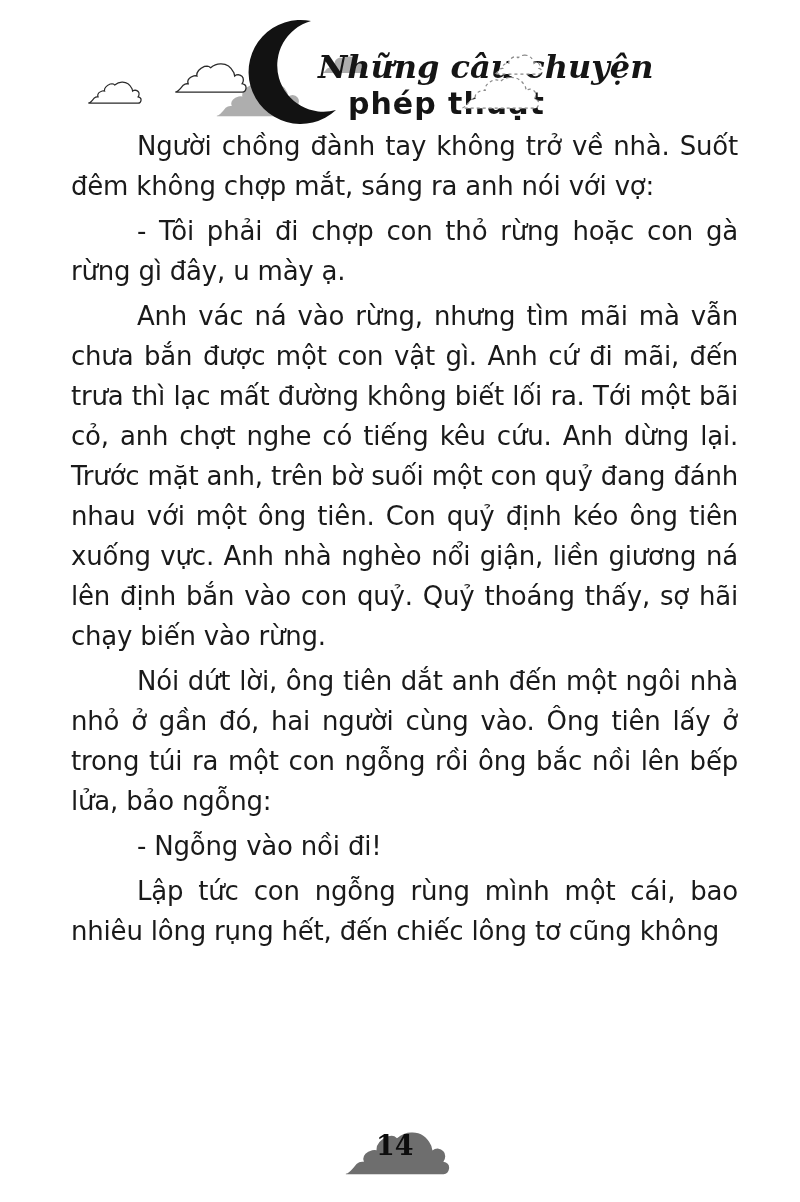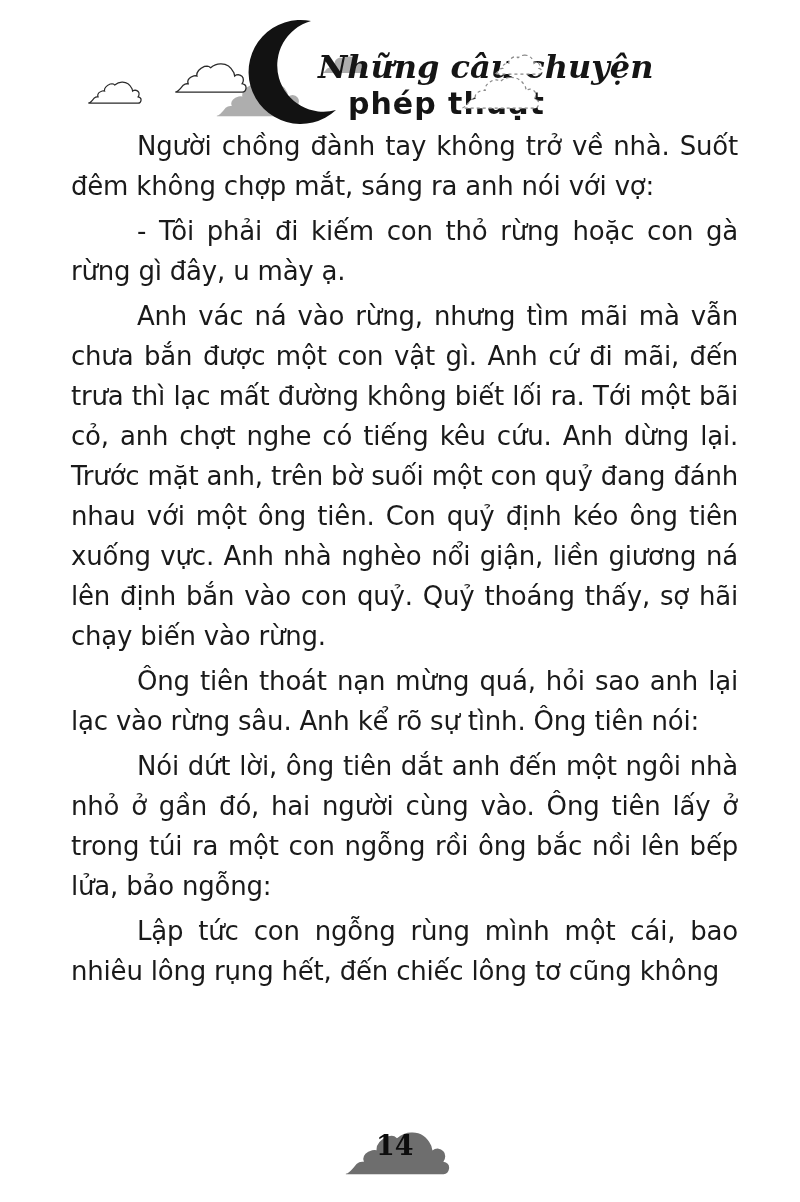--- a/index.html
+++ b/index.html
@@ -72,24 +72,24 @@
 
     <text class="logo-script" x="318" y="72" font-size="32" fill="#151515">Những câu chuyện</text>
     <text class="logo-bold" x="348" y="108" font-size="30" fill="#151515" letter-spacing="1">phép thuật</text>
 
     <text class="cloud-glyph" x="492" y="68" font-size="52" fill="#ffffff" stroke="#8a8a8a" stroke-width="1.2" stroke-dasharray="3 3">☁</text>
     <text class="cloud-glyph" x="458" y="102" font-size="85" fill="#ffffff" stroke="#8a8a8a" stroke-width="1.2" stroke-dasharray="3 3">☁</text>
   </svg>
 
   <main class="story">
     <p class="para">Người chồng đành tay không trở về nhà. Suốt đêm không chợp mắt, sáng ra anh nói với vợ:</p>
-    <p class="para">- Tôi phải đi kiếm con thỏ rừng hoặc con gà rừng gì đây, u mày ạ.</p>
+    <p class="para">- Tôi phải đi chợp con thỏ rừng hoặc con gà rừng gì đây, u mày ạ.</p>
     <p class="para">Anh vác ná vào rừng, nhưng tìm mãi mà vẫn chưa bắn được một con vật gì. Anh cứ đi mãi, đến trưa thì lạc mất đường không biết lối ra. Tới một bãi cỏ, anh chợt nghe có tiếng kêu cứu. Anh dừng lại. Trước mặt anh, trên bờ suối một con quỷ đang đánh nhau với một ông tiên. Con quỷ định kéo ông tiên xuống vực. Anh nhà nghèo nổi giận, liền giương ná lên định bắn vào con quỷ. Quỷ thoáng thấy, sợ hãi chạy biến vào rừng.</p>
-    <p class="para">Ông tiên thoát nạn mừng quá, hỏi sao anh lại lạc vào rừng sâu. Anh kể rõ sự tình. Ông tiên nói:</p>
     <p class="para">Nói dứt lời, ông tiên dắt anh đến một ngôi nhà nhỏ ở gần đó, hai người cùng vào. Ông tiên lấy ở trong túi ra một con ngỗng rồi ông bắc nồi lên bếp lửa, bảo ngỗng:</p>
+    <p class="para">- Ngỗng vào nồi đi!</p>
     <p class="para">Lập tức con ngỗng rùng mình một cái, bao nhiêu lông rụng hết, đến chiếc lông tơ cũng không</p>
   </main>
 
   <svg class="footer-art" width="130" height="75" viewBox="0 0 130 75">
     <text class="cloud-glyph" x="2" y="64" font-size="115" fill="#6e6e6e">☁</text>
     <text x="38" y="45" font-size="27" font-weight="bold" fill="#0d0d0d" font-family="DejaVu Serif, serif">14</text>
   </svg>
 
 </div>
 

